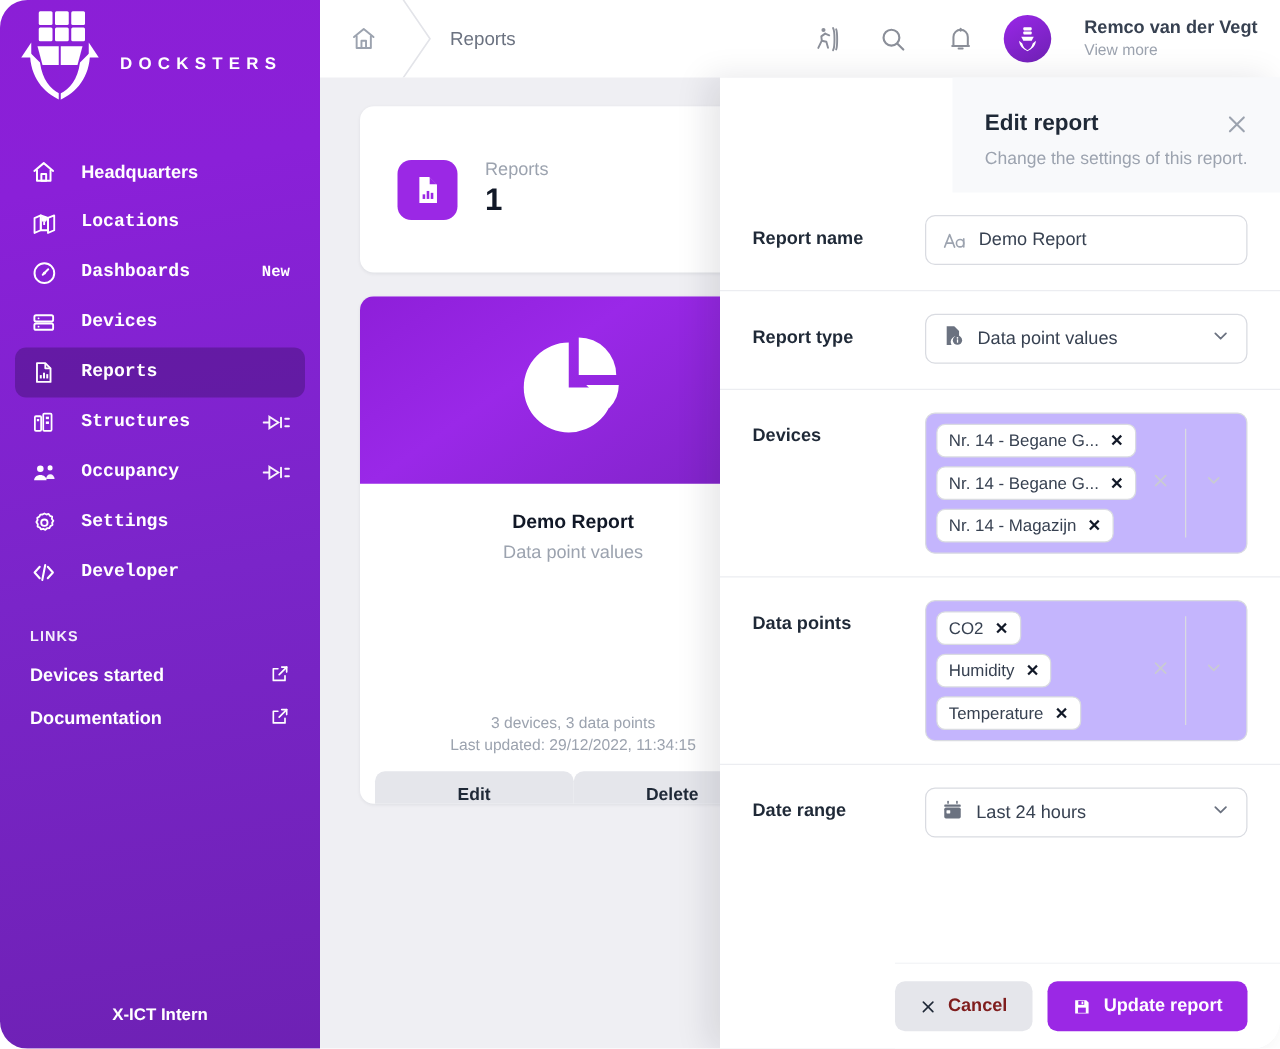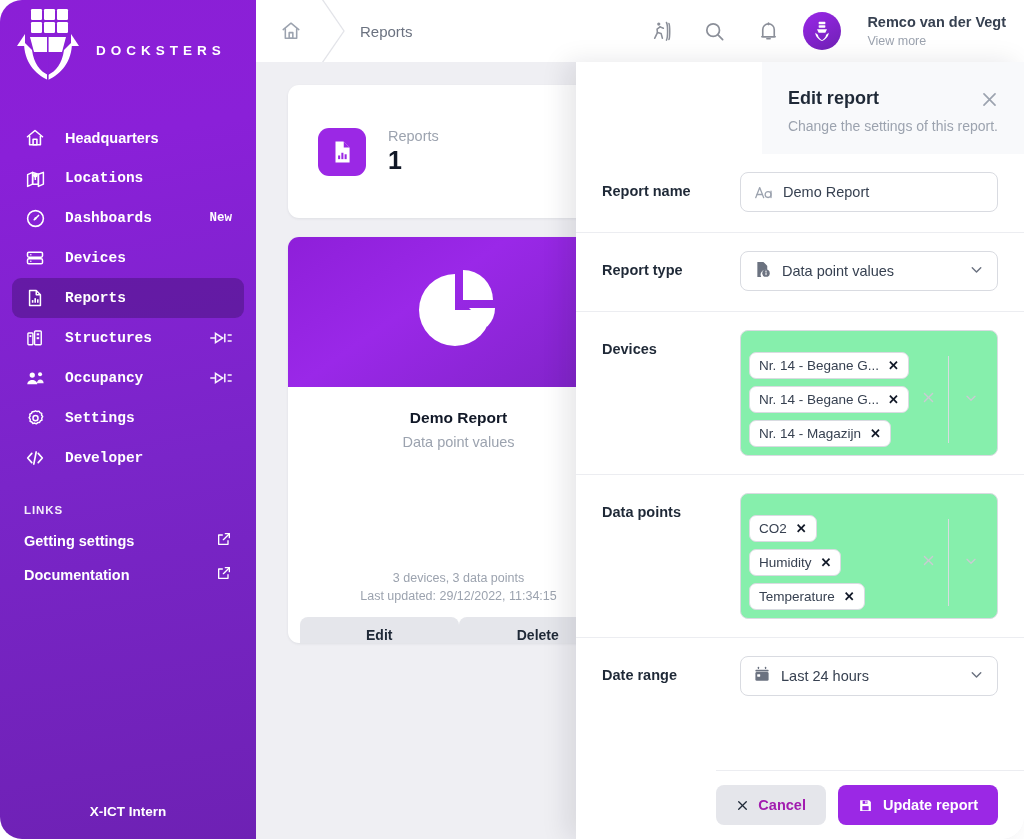--- a/index.html
+++ b/index.html
@@ -192,22 +192,22 @@
     cursor: text;
   }
   .input-box .ico { flex:0 0 20px; display:flex; align-items:center; justify-content:center; }
   .input-val { margin-left: 10px; font-size: 14.5px; color:#374151; }
   .select-box {
     height: 40px; border:1px solid #D9DBE1; border-radius:8px;
     display:flex; align-items:center; padding: 0 12px; background:#fff; cursor:pointer;
   }
   .select-box .chev { margin-left:auto; }
   .multi-box {
-    border:1px solid #D9DBE1; border-radius:8px; background:#86efac;
-    display:flex; align-items:stretch; padding: 21px 8px 8px 8px; min-height: 112px;
+    border:1px solid #D9DBE1; border-radius:8px; background:#c4b5fd;
+    display:flex; align-items:stretch; padding: 8px 8px 8px 8px; min-height: 112px;
   }
   .chips { flex:1; display:flex; flex-direction:column; gap: 7px; align-items:flex-start; }
   .chip {
     display:inline-flex; align-items:center;
     border: 1px solid #D9DBE1; border-radius: 7px;
     height: 27px; padding: 0 9px; background:#fff;
     font-size: 13.5px; color:#374151; white-space:nowrap; cursor:pointer;
   }
   .chip .x { margin-left: 9px; font-size: 13px; font-weight: bold; color:#111827; }
   .multi-tools { display:flex; align-items:center; }
@@ -220,21 +220,21 @@
     height: 69px; display:flex; align-items:center; justify-content:flex-end;
     padding-right: 26px; gap: 12px; background:#fff;
     border-radius: 0 0 22px 0;
   }
   .btn {
     height: 40px; border:none; border-radius:8px; cursor:pointer;
     display:inline-flex; align-items:center; justify-content:center;
     font-family:"Liberation Sans", sans-serif;
     font-size: 14.5px; font-weight: bold;
   }
-  .btn-cancel { background:#E5E6EB; color:#a21caf; padding: 0 20px; }
+  .btn-cancel { background:#E5E6EB; color:#7f1d1d; padding: 0 20px; }
   .btn-cancel .g { margin-right: 9px; display:flex; }
   .btn-primary { background:#9B28E5; color:#fff; padding: 0 20px; }
   .btn-primary .g { margin-right: 10px; display:flex; }
 </style>
 </head>
 <body>
 
 <div class="app">
 
   <aside class="sidebar">
@@ -385,21 +385,21 @@
               <path d="M13.3 5.4 10.7 18.6"></path>
           </svg>
         </span>
         <span class="nav-label">Developer</span>
       </div>
     </nav>
 
     <div class="links-head">LINKS</div>
 
     <div class="link-item">
-      <span class="link-label">Getting settings</span>
+      <span class="link-label">Devices started</span>
       <span class="link-ext">
         <svg width="16" height="16" viewBox="0 0 24 24" fill="none" stroke="#fff" stroke-width="2" stroke-linecap="round" stroke-linejoin="round">
           <path d="M14 4h6v6"></path>
             <path d="M20 4 11 13"></path>
             <path d="M18 14.5V20H4V6h5.5"></path>
         </svg>
       </span>
     </div>
 
     <div class="link-item">

